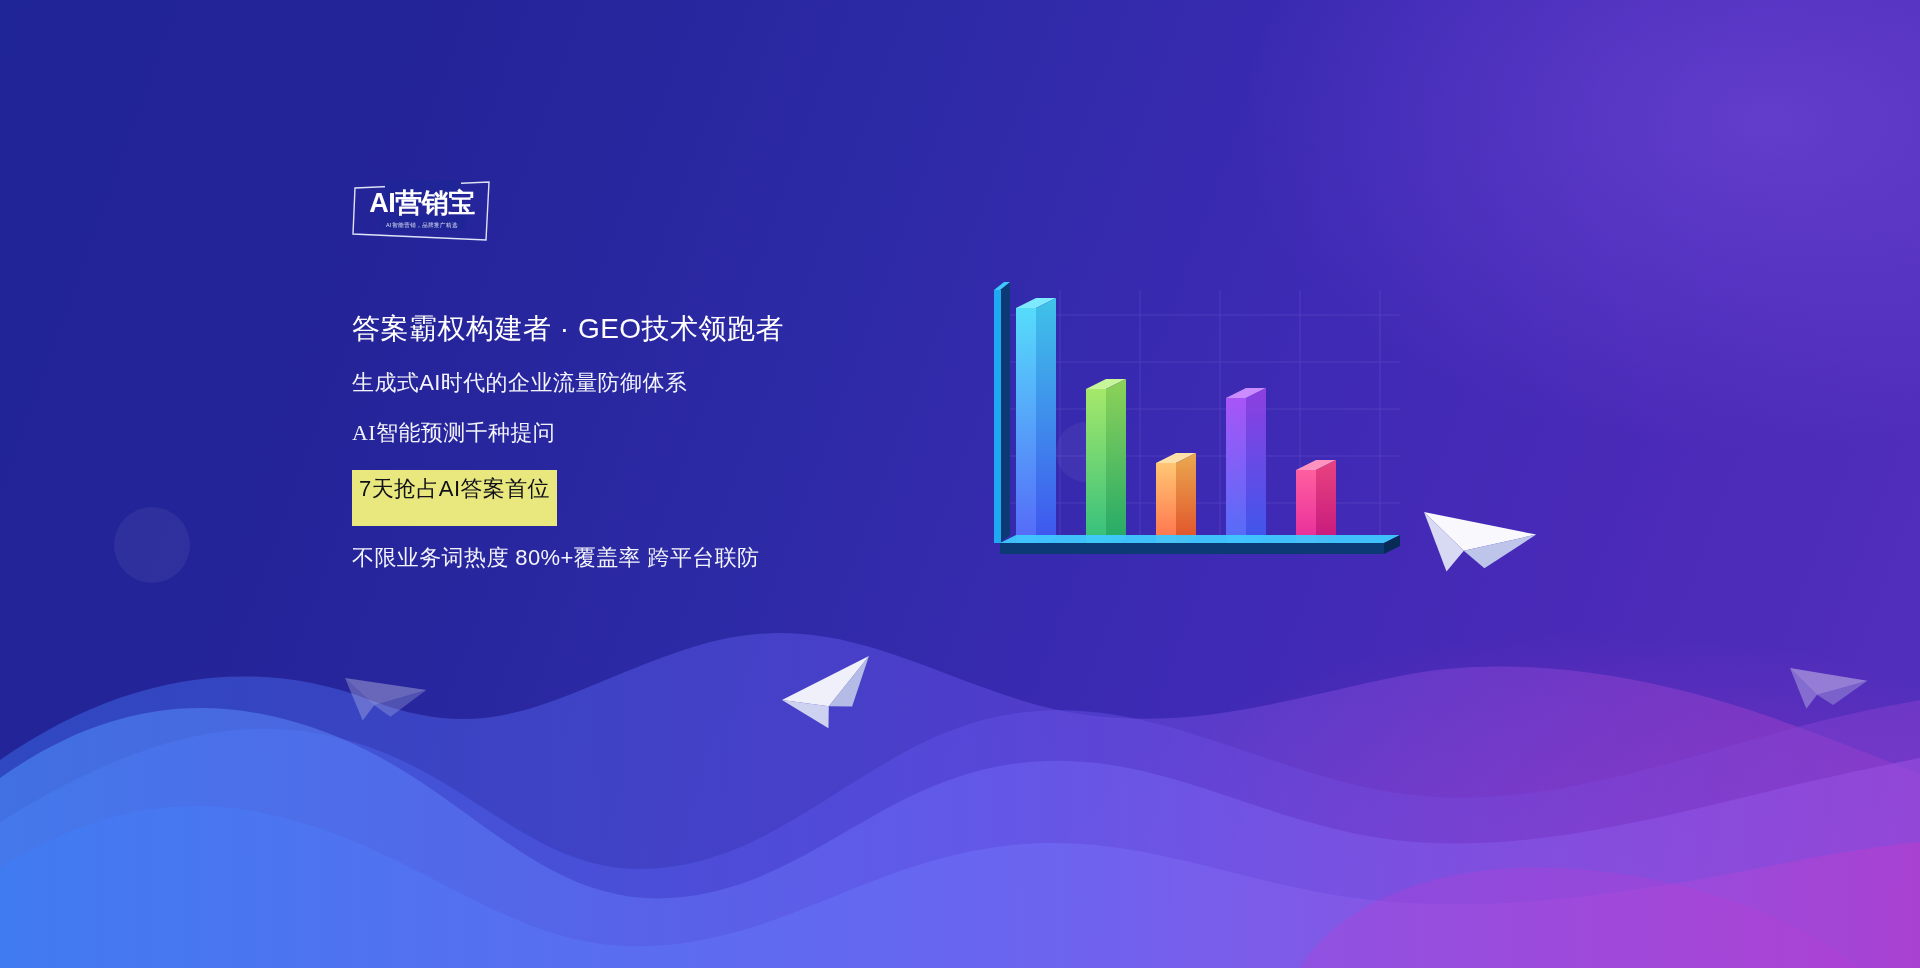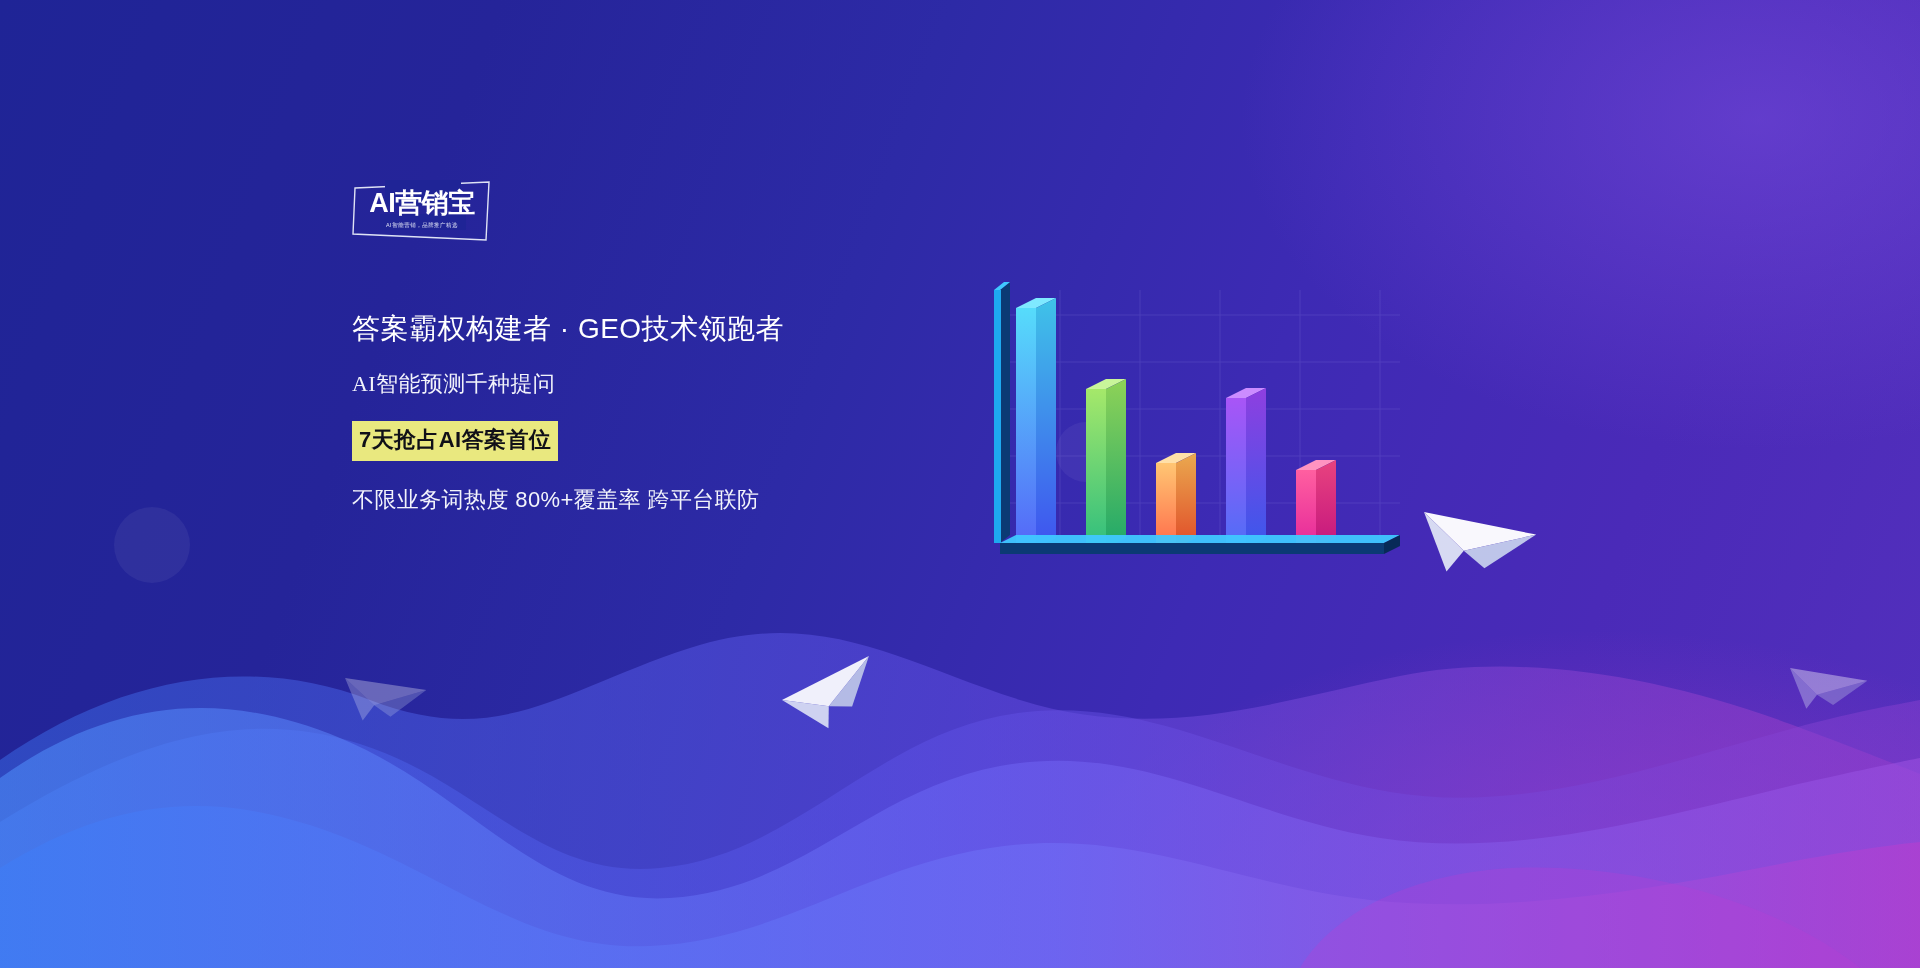--- a/index.html
+++ b/index.html
@@ -38,24 +38,24 @@
   }
   .sub-line {
     color:#f2f3fb; font-size:22px; line-height:1;
     white-space:nowrap; letter-spacing:0.4px;
   }
   #sub-1 { margin-top:27px; }
   #sub-2 { margin-top:28px;font-family:Liberation Serif, serif; }
   #sub-highlight-row { margin-top:26px; }
   #sub-highlight {
     display:inline-block; background:#e9e87f; color:#101018;
-    font-size:22px; font-weight:bold; line-height:1;
-    padding:8px 7px 10px 7px; letter-spacing:0.4px; white-space:nowrap;
-  }
-  #sub-4 { margin-top:28px; }
+    font-size:22px; font-weight:normal; line-height:1;
+    padding:8px 7px 26px 7px; letter-spacing:0.4px; white-space:nowrap;
+  }
+  #sub-4 { margin-top:21px; }
 
   
   #chart { position:absolute; left:980px; top:290px; width:420px; height:310px; }
   #chart svg { display:block; width:420px; height:310px; overflow:visible; }
 </style>
 </head>
 <body>
 
 <div id="banner">
 
@@ -126,20 +126,21 @@
       <rect x="33" y="0" width="76" height="26" fill="#1f2496"></rect>
       <rect x="28" y="34" width="86" height="16" fill="#1f2496"></rect>
     </svg>
     <div id="logo-wordmark">AI营销宝</div>
     <div id="logo-tagline">AI智能营销，品牌推广精选</div>
   </div>
 
   <div id="copy">
     <div id="headline">答案霸权构建者 · GEO技术领跑者</div>
 
+    <div id="sub-1" class="sub-line">生成式AI时代的企业流量防御体系</div>
 
     <div id="sub-2" class="sub-line">AI智能预测千种提问</div>
 
     <div id="sub-highlight-row">
       <span id="sub-highlight">7天抢占AI答案首位</span>
     </div>
 
     <div id="sub-4" class="sub-line">不限业务词热度 80%+覆盖率 跨平台联防</div>
   </div>
 

